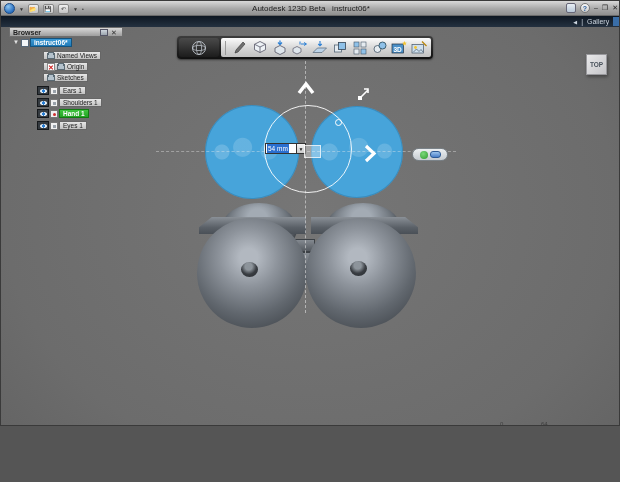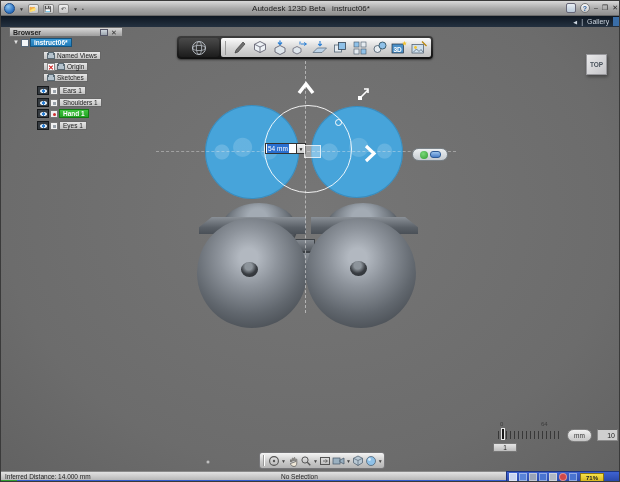--- a/index.html
+++ b/index.html
@@ -1,17 +1,17 @@
 <!DOCTYPE html>
 <html><head>
 <meta charset="utf-8">
 <style>
   *{margin:0;padding:0;box-sizing:border-box;font-family:"Liberation Sans",sans-serif;}
   html,body{width:620px;height:482px;overflow:hidden;background:#555;}
-  #app{position:relative;width:620px;height:482px;overflow:hidden;border:1px solid #3a3a3a;background:#6f6f6f;}
+  #app{position:relative;width:620px;height:426px;overflow:hidden;border:1px solid #3a3a3a;background:#6f6f6f;}
   .abs{position:absolute;}
 
   
   .titlebar{left:0;top:0;width:620px;height:15px;background:linear-gradient(#d9d9d9,#a8a8a8 55%,#8f8f8f);border-bottom:1px solid #6a6a6a;}
   .title-text{left:0;top:3px;width:100%;text-align:center;font-size:8px;color:#1d1d1d;white-space:pre;}
   .qa{left:3px;top:1px;display:flex;align-items:center;gap:4px;height:13px;}
   .logo{width:11px;height:11px;border-radius:50%;background:radial-gradient(circle at 35% 30%,#8ec6f0,#2a6fc0 70%);border:1px solid #1a4a86;}
   .qbtn{width:11px;height:10px;background:linear-gradient(#f0f0f0,#c2c2c2);border:1px solid #888;border-radius:2px;font-size:6px;color:#444;text-align:center;line-height:9px;}
   .caret{font-size:5px;color:#333;}
   .winctl{right:3px;top:1px;display:flex;gap:4px;align-items:center;}

